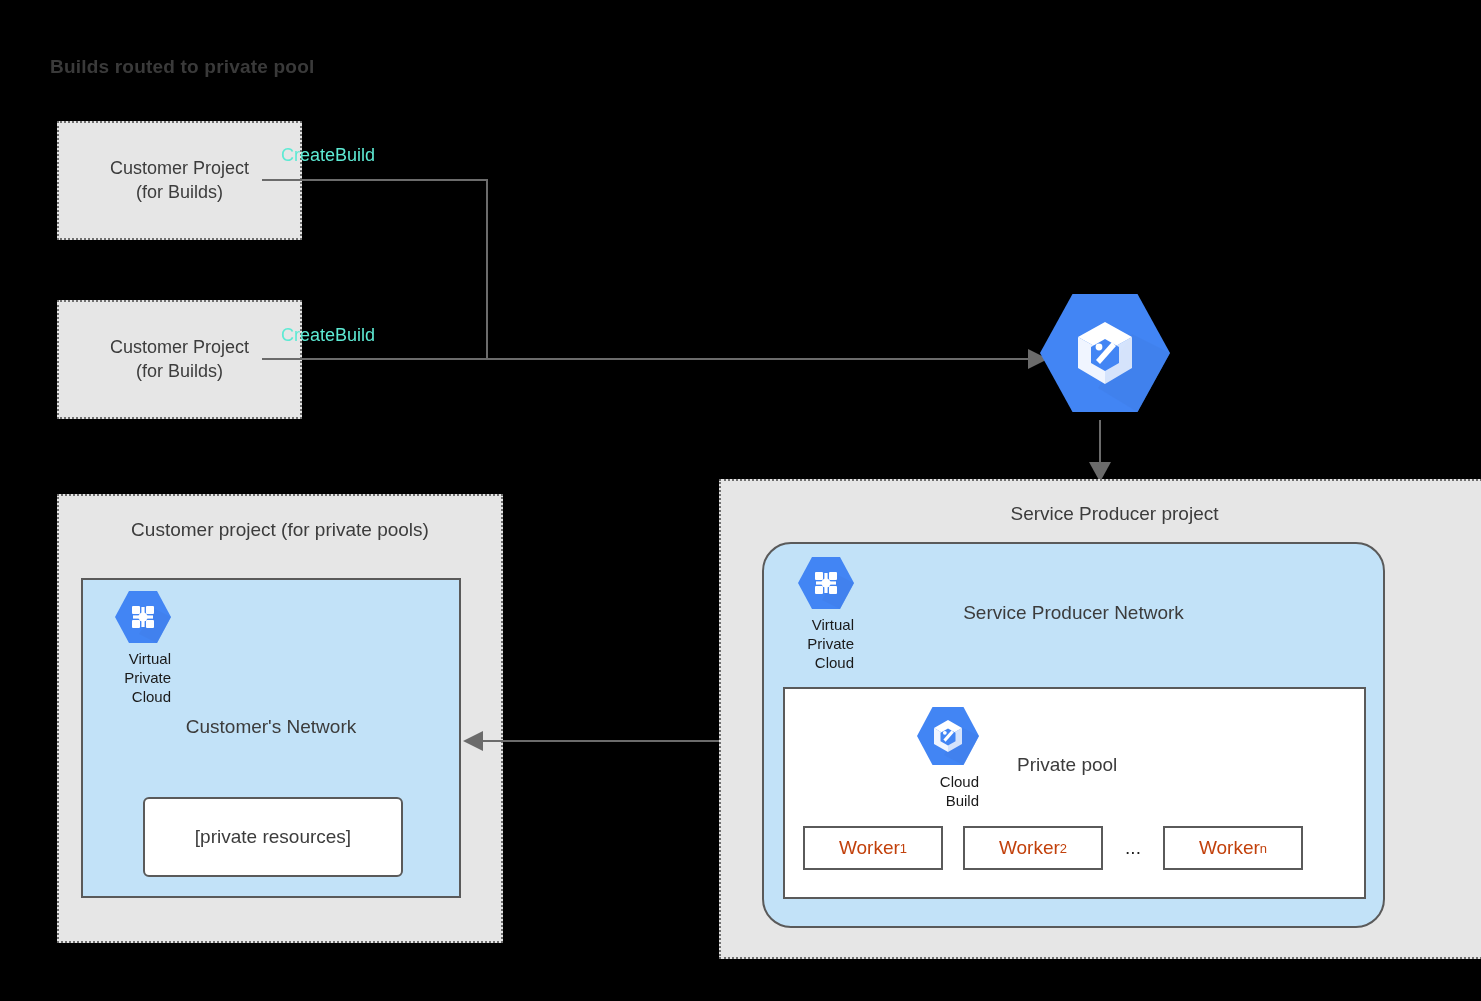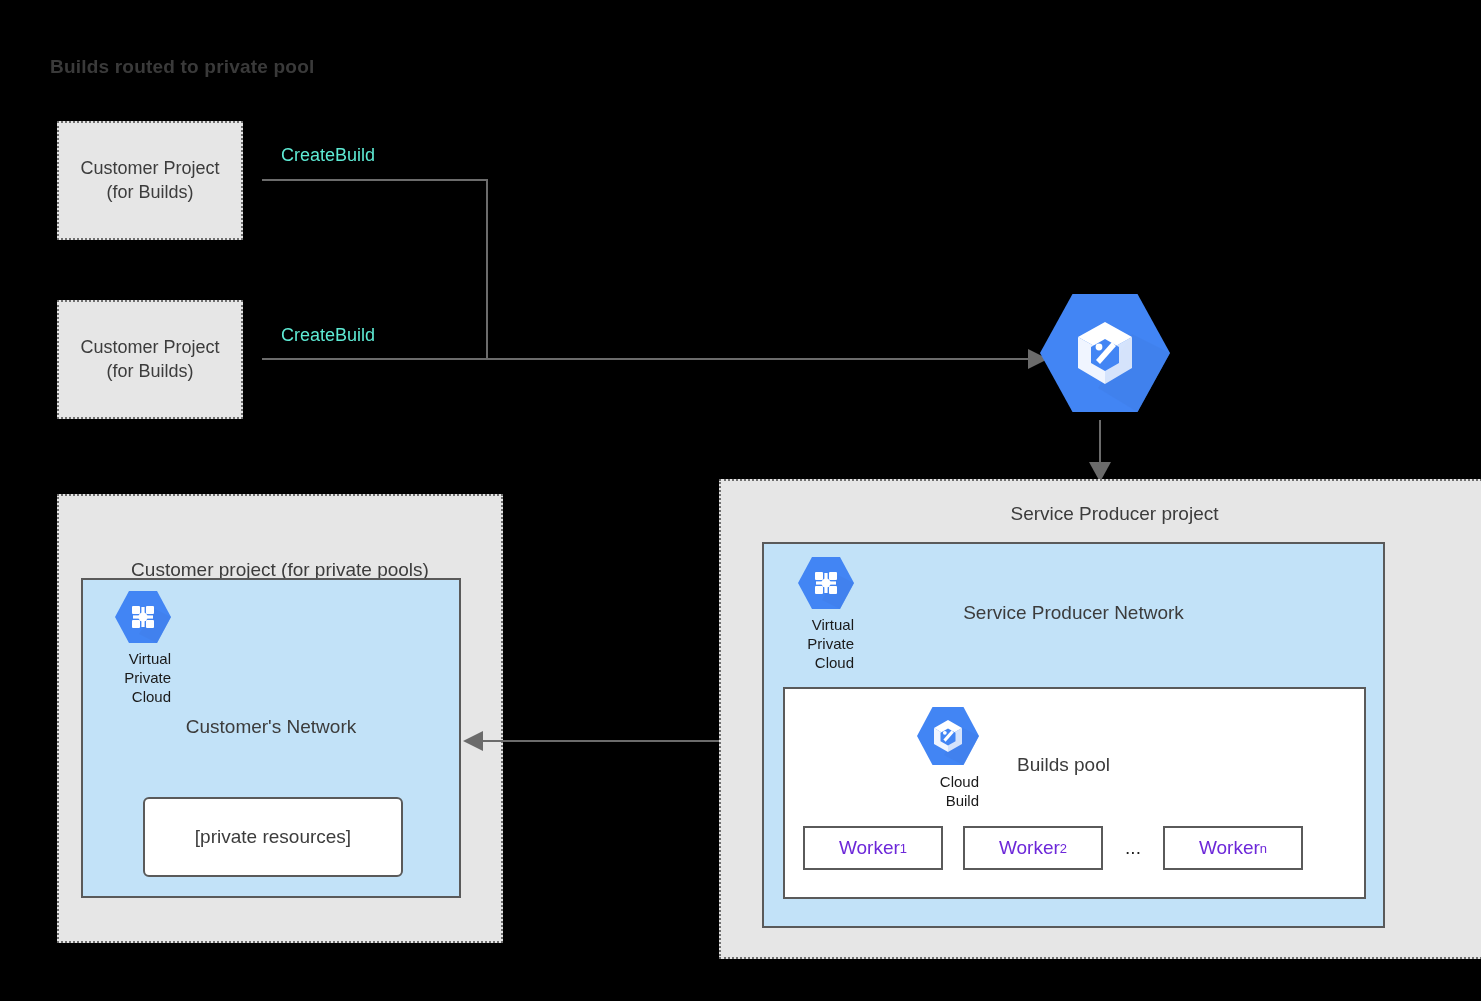--- a/index.html
+++ b/index.html
@@ -37,21 +37,21 @@
   .proj-label {
     width: 100%;
     text-align: center;
     font-size: 18px;
     color: #3c3c3c;
     line-height: 1.3;
   }
 
   
   .cust-build-box {
-    width: 186px;
+    width: 245px;
     height: 119px;
     display: flex;
     align-items: center;
     justify-content: flex-end;
   }
   #cust-build-1 { left: 57px;  top: 121px; }
   #cust-build-2 { left: 57px;  top: 300px; }
 
   
   #customer-private-pools-project {
@@ -140,21 +140,21 @@
   }
   .worker-box {
     background: #ffffff;
     border: 2px solid #5a5a5a;
     box-sizing: border-box;
     height: 44px;
     display: flex;
     align-items: center;
     justify-content: center;
     font-size: 19px;
-    color: #6d28d9;
+    color: #c2410c;
   }
   .worker-ellipsis {
     font-size: 19px;
     color: #1e1e1e;
     text-align: center;
   }
   .worker-box sub { font-size: 13px; }
   .private-pool-label {
     position: absolute;
     font-size: 19px;
@@ -211,21 +211,21 @@
 
 <div class="line-v" style="left:1099px; top:420px; height:52px;"></div>
 <div class="abs" style="left:1089px; top:462px;">
   <svg width="22" height="20" viewBox="0 0 22 20">
     <path d="M0 0 L22 0 L11 20 Z" fill="#6b6b6b"></path>
   </svg>
 </div>
 
 <div class="abs project-box" id="customer-private-pools-project">
 
-  <div class="container-title" style="top:23px;margin-top:40px;">Customer project (for private pools)</div>
+  <div class="container-title" style="top:23px;">Customer project (for private pools)</div>
 
   <div class="network-box" style="left:22px; top:82px; width:380px; height:320px;">
 
     <div class="network-title" style="top:136px;">Customer's Network</div>
 
     <div class="icon-block" style="left:12px; top:10px; width:76px;">
       <div>
         <svg width="56" height="54" viewBox="0 0 56 54">
           <polygon points="14,1 42,1 56,27 42,53 14,53 0,27" fill="#4285f4"></polygon>
           <path d="M42,53 L56,27 L40,19 L24,44 Z" fill="#3f7ee8" opacity="0.5"></path>
@@ -260,21 +260,21 @@
 <div class="abs" style="left:740px; top:731px;">
   <svg width="22" height="20" viewBox="0 0 22 20">
     <path d="M0 0 L20 10 L0 20 Z" fill="#6b6b6b"></path>
   </svg>
 </div>
 
 <div class="abs project-box" id="service-producer-project">
 
   <div class="container-title" style="top:22px;">Service Producer project</div>
 
-  <div class="network-box" style="left:41px; top:61px; width:623px; height:386px;">
+  <div class="network-box" style="left:41px; top:61px; width:623px; height:386px;border-radius:29px;">
 
     <div class="network-title" style="top:58px;">Service Producer Network</div>
 
     <div class="icon-block" style="left:14px; top:12px; width:76px;">
       <div>
         <svg width="56" height="54" viewBox="0 0 56 54">
           <polygon points="14,1 42,1 56,27 42,53 14,53 0,27" fill="#4285f4"></polygon>
           <path d="M42,53 L56,27 L40,19 L24,44 Z" fill="#3f7ee8" opacity="0.5"></path>
           <g fill="#ffffff" transform="translate(28,27)">
             <rect x="-11" y="-11" width="8" height="8" rx="1"></rect>
@@ -306,21 +306,21 @@
               <polygon points="0,-7.5 7.5,-3.2 7.5,5.2 0,9.5 -7.5,5.2 -7.5,-3.2" fill="#4285f4"></polygon>
               <polygon points="-4.6,3.6 3.6,-5.8 5.8,-3.6 -2.4,5.8" fill="#ffffff"></polygon>
               <circle cx="-3.2" cy="-3.2" r="1.9" fill="#ffffff"></circle>
             </g>
           </svg>
         </div>
         <div class="icon-caption">Cloud
 Build</div>
       </div>
 
-      <div class="private-pool-label" style="left:232px; top:65px;">Builds pool</div>
+      <div class="private-pool-label" style="left:232px; top:65px;">Private pool</div>
 
       <div class="worker-row" style="left:18px; top:137px; width:545px;">
         <div class="worker-box" style="width:140px;">
           <span>Worker</span>
             <sub>1</sub>
         </div>
         <div style="width:20px;"></div>
         <div class="worker-box" style="width:140px;">
           <span>Worker</span>
             <sub>2</sub>

